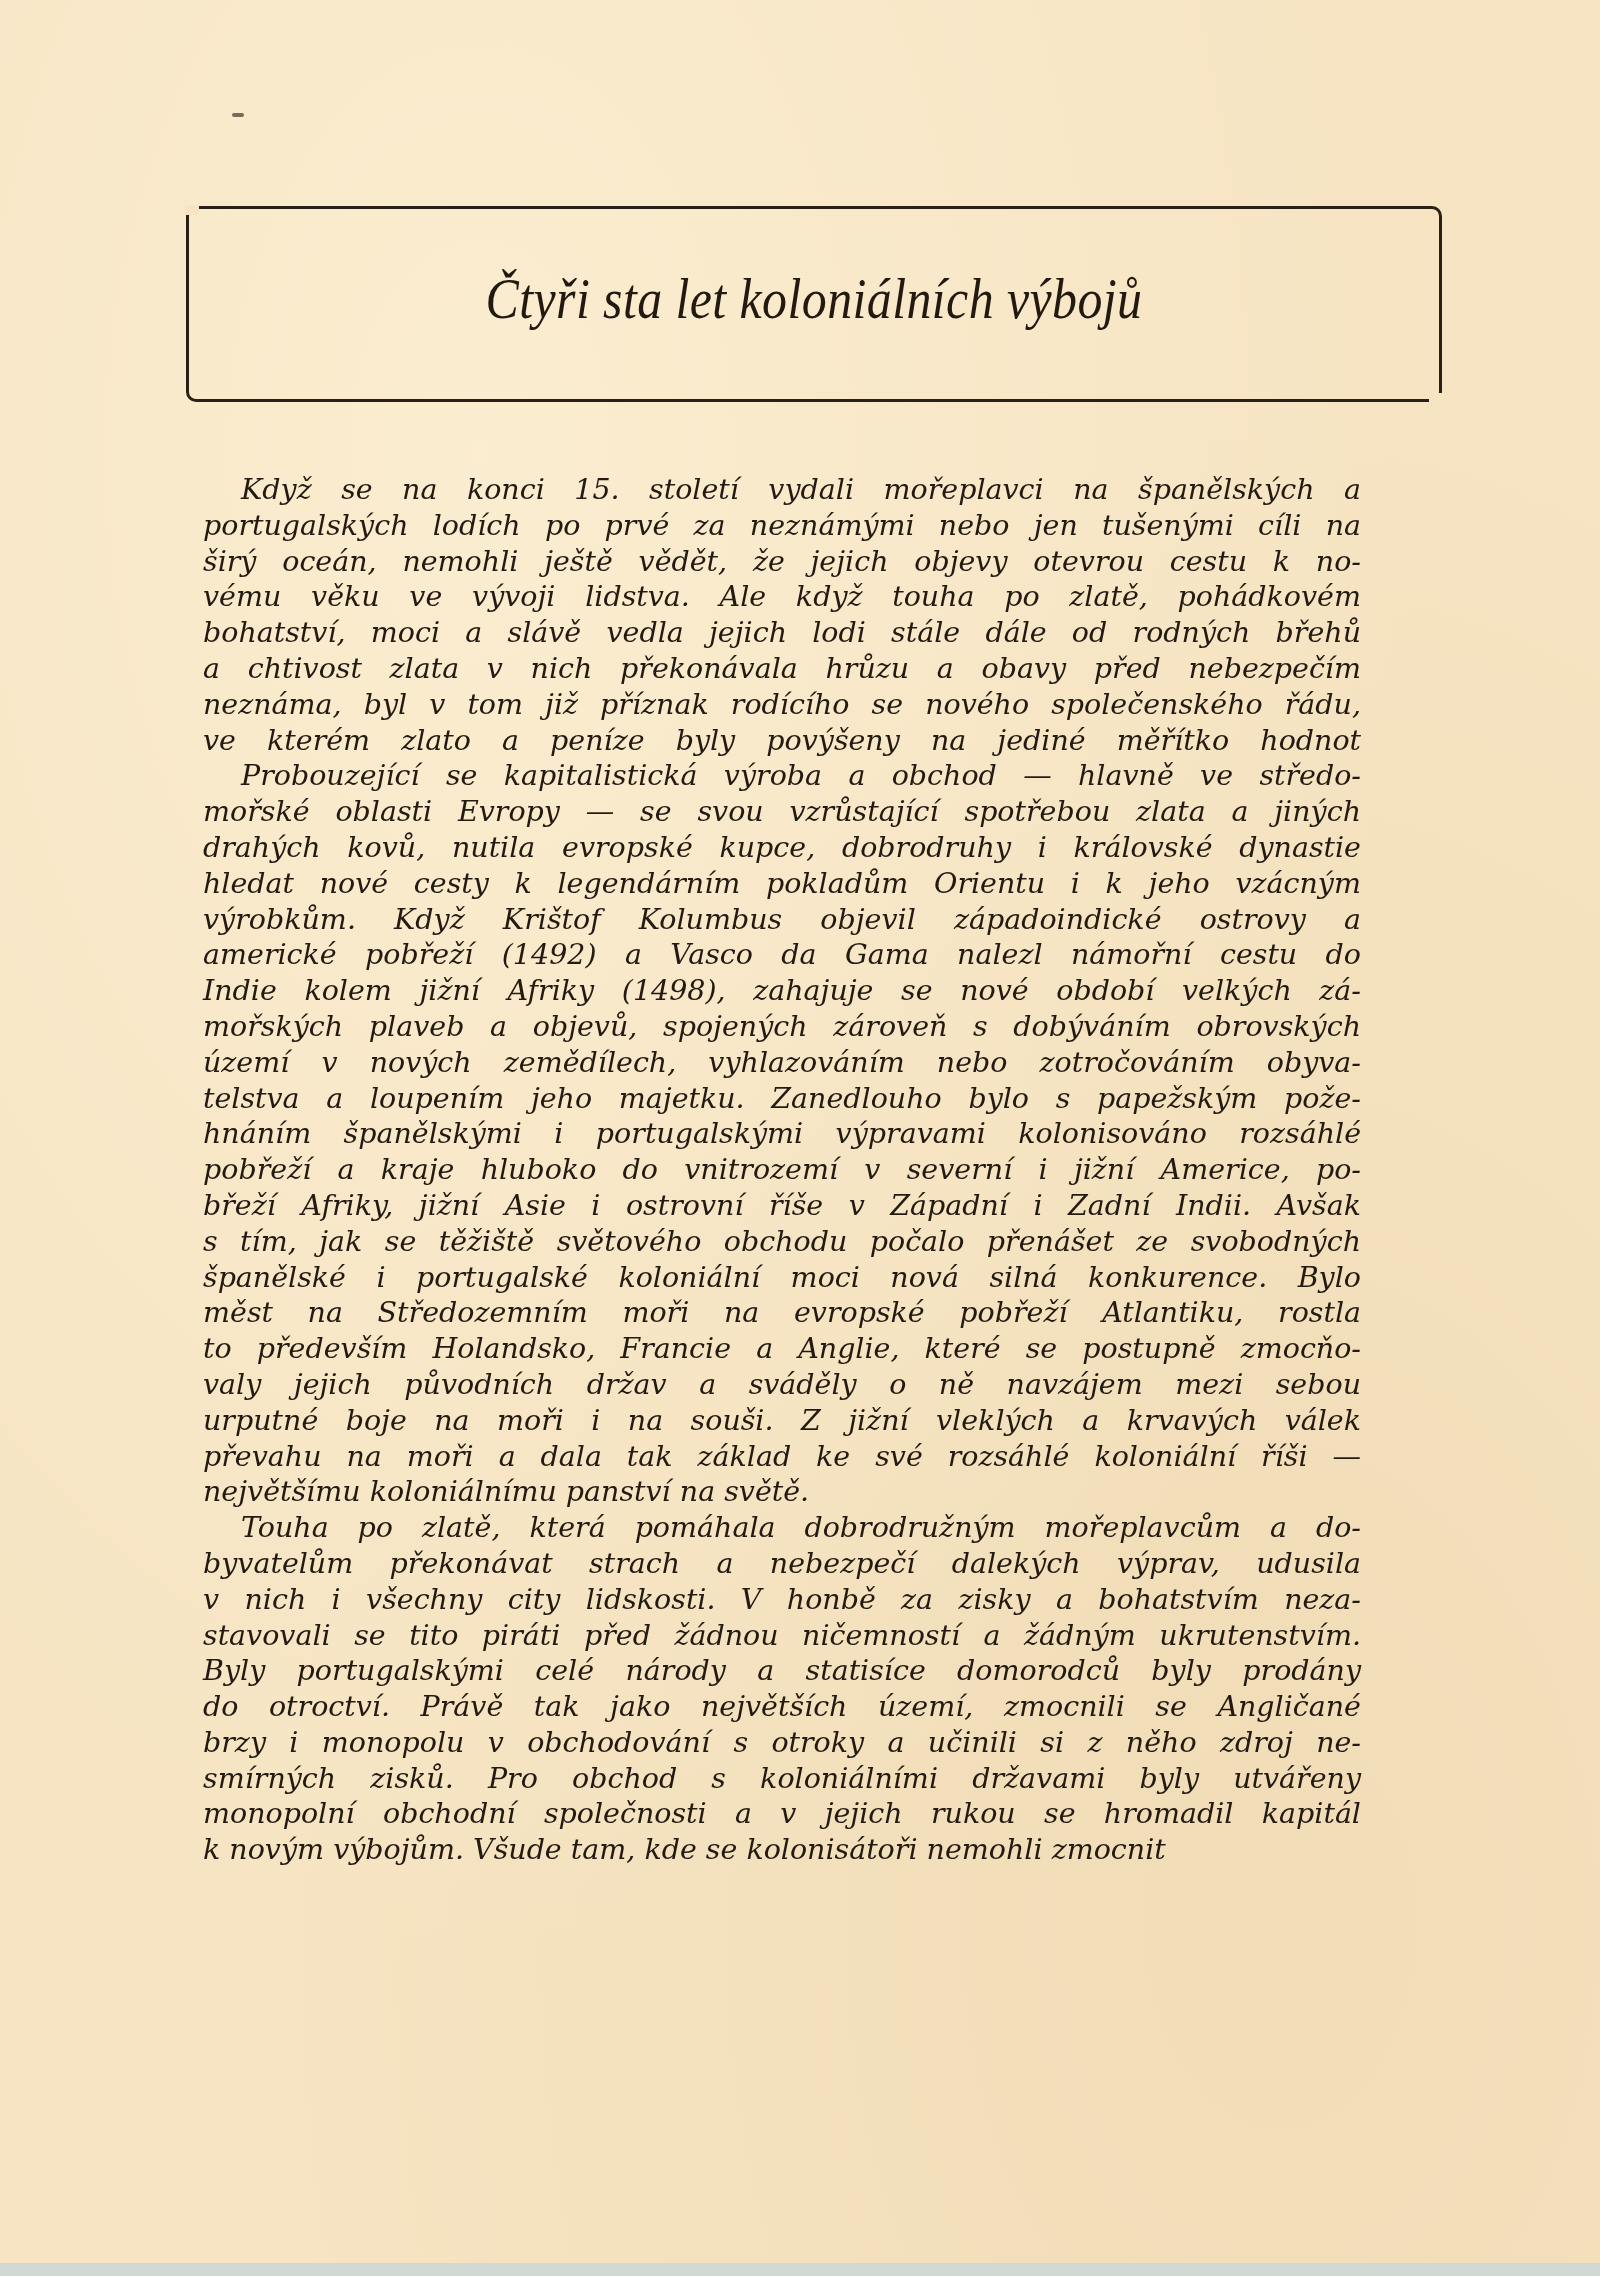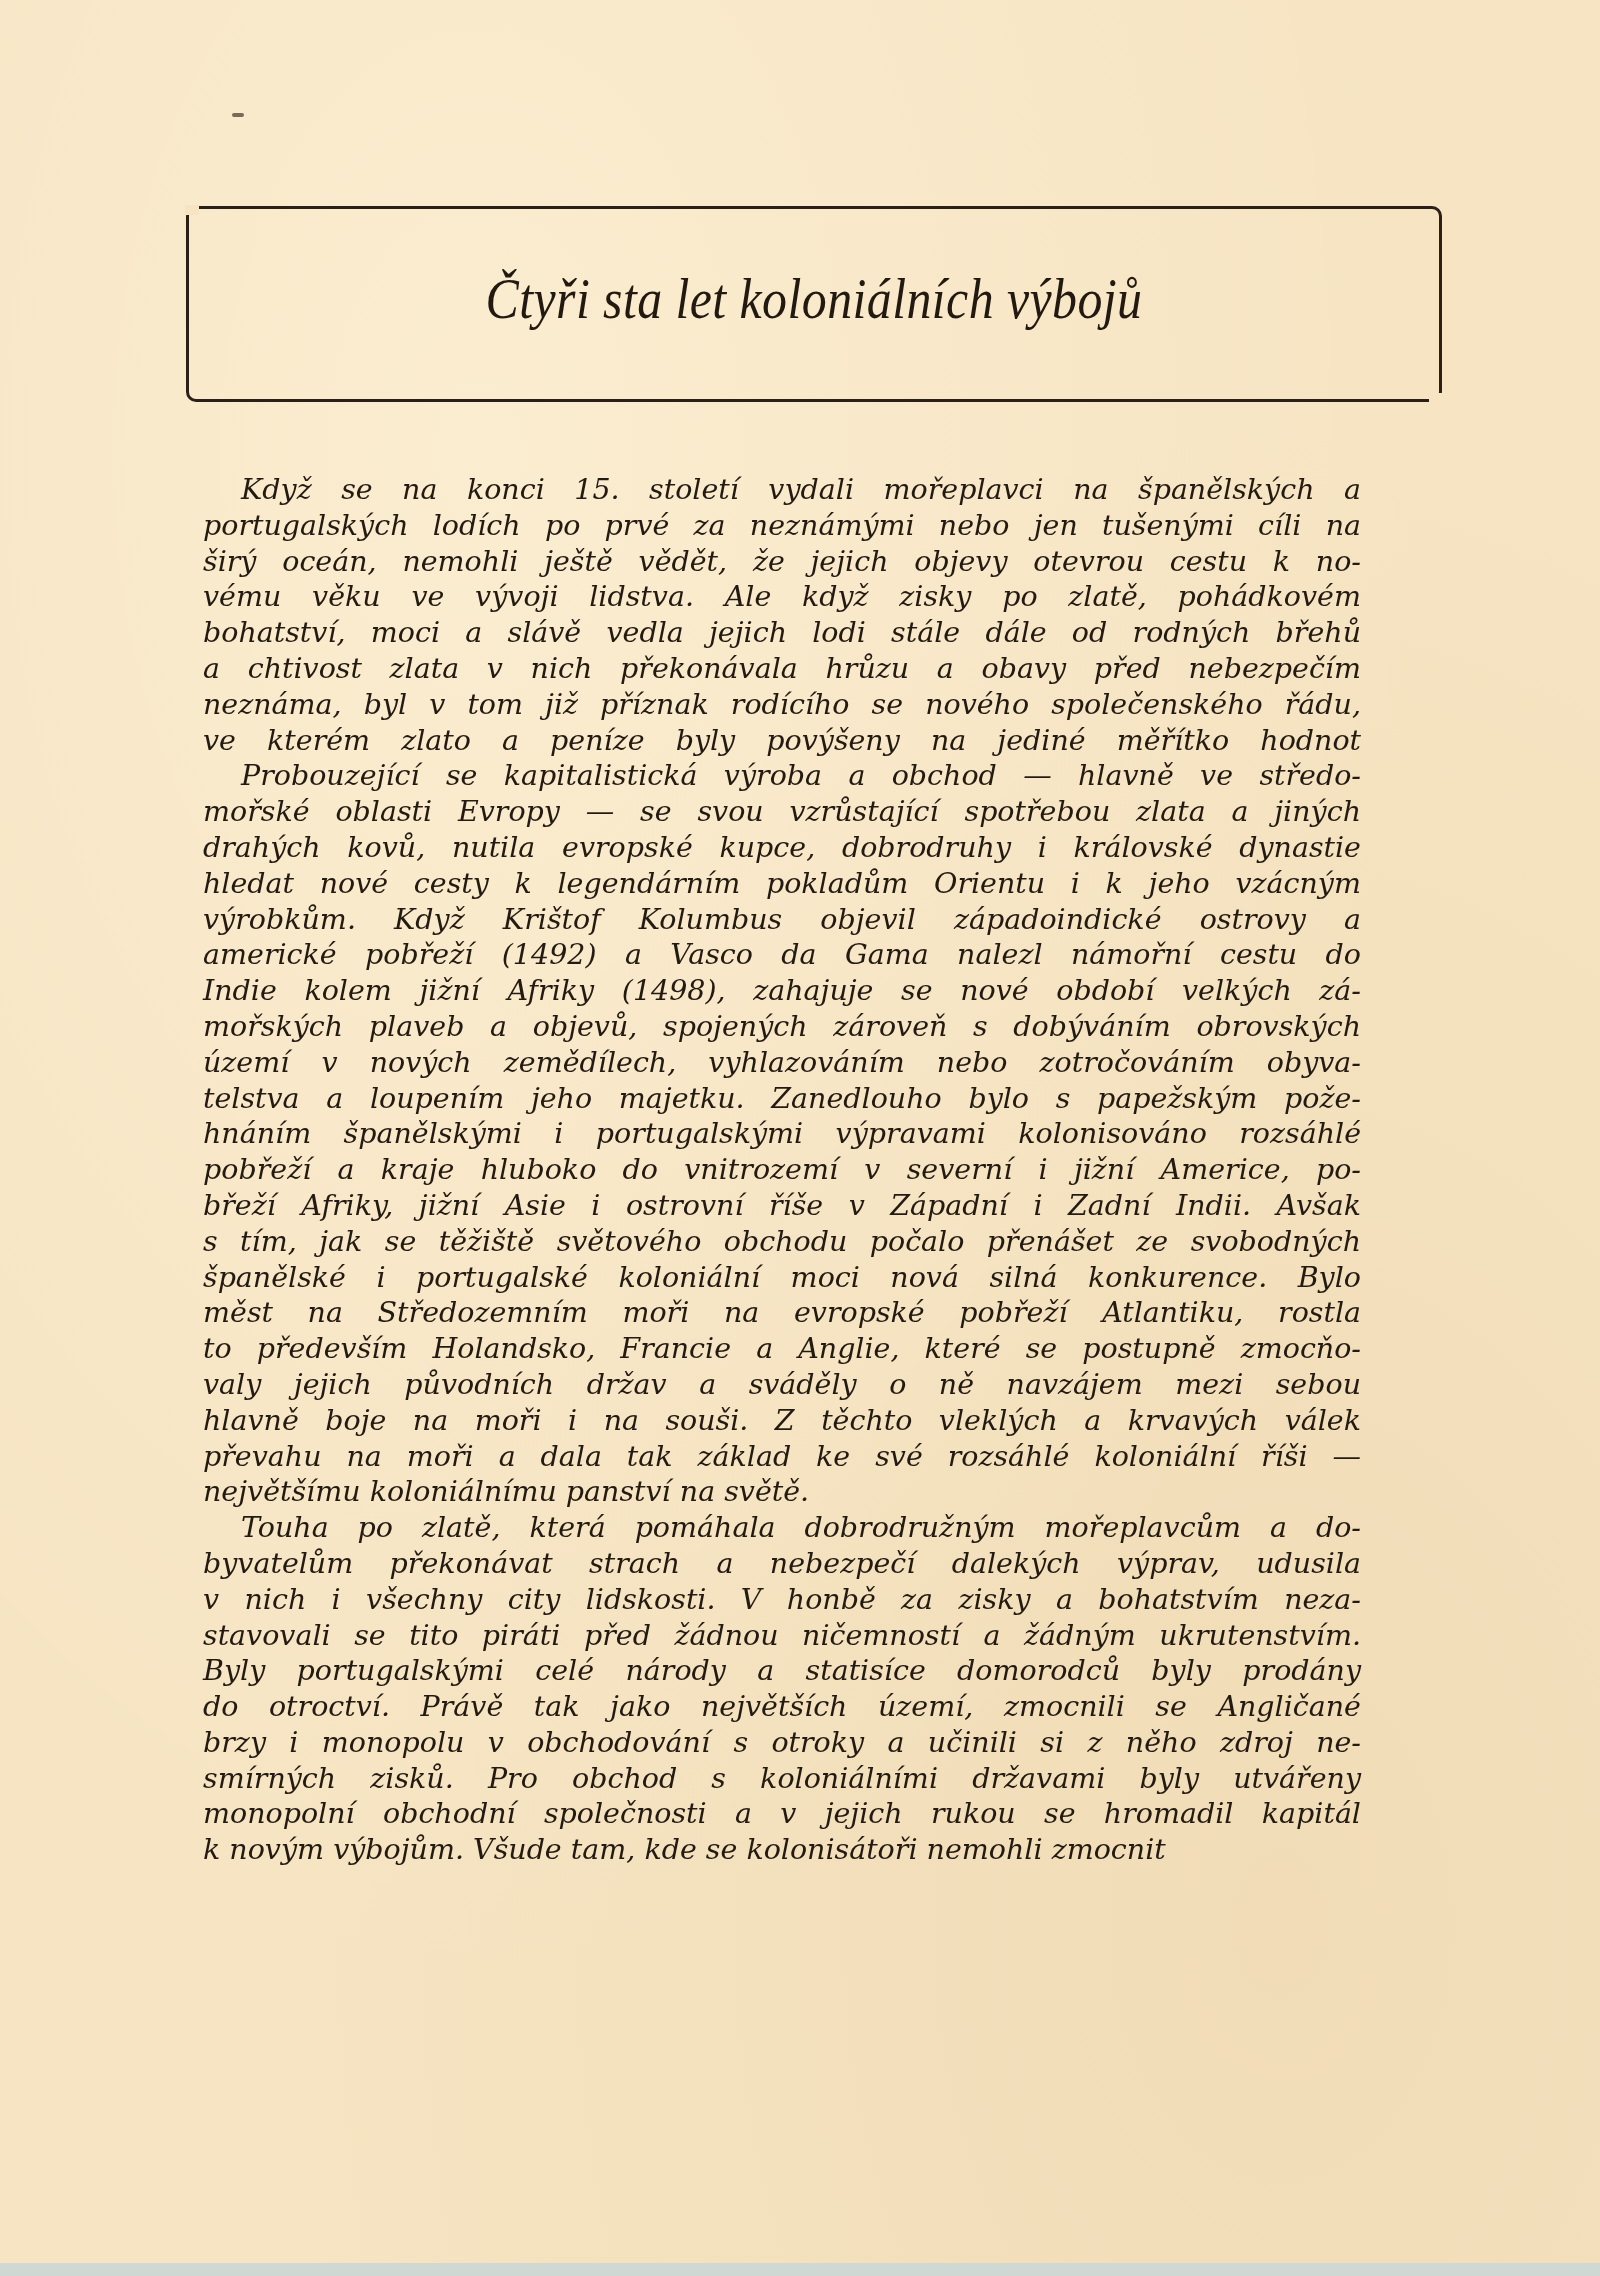--- a/index.html
+++ b/index.html
@@ -125,21 +125,21 @@
     <div class="gap-tl"></div>
     <div class="gap-br"></div>
     <h1 class="title">Čtyři sta let koloniálních výbojů</h1>
   </div>
 
   <div class="article" id="article">
       <div class="para">
         <span class="line indent"><span class="line-inner" style="white-space: normal; width: 100%;">Když se na konci 15. století vydali mořeplavci na španělských a</span></span>
         <span class="line"><span class="line-inner" style="white-space: normal; width: 100%;">portugalských lodích po prvé za neznámými nebo jen tušenými cíli na</span></span>
         <span class="line"><span class="line-inner" style="white-space: normal; width: 100%;">širý oceán, nemohli ještě vědět, že jejich objevy otevrou cestu k no-</span></span>
-        <span class="line"><span class="line-inner" style="white-space: normal; width: 100%;">vému věku ve vývoji lidstva. Ale když zisky po zlatě, pohádkovém</span></span>
+        <span class="line"><span class="line-inner" style="white-space: normal; width: 100%;">vému věku ve vývoji lidstva. Ale když touha po zlatě, pohádkovém</span></span>
         <span class="line"><span class="line-inner" style="white-space: normal; width: 100%;">bohatství, moci a slávě vedla jejich lodi stále dále od rodných břehů</span></span>
         <span class="line"><span class="line-inner" style="white-space: normal; width: 100%;">a chtivost zlata v nich překonávala hrůzu a obavy před nebezpečím</span></span>
         <span class="line"><span class="line-inner" style="white-space: normal; width: 100%;">neznáma, byl v tom již příznak rodícího se nového společenského řádu,</span></span>
         <span class="line"><span class="line-inner" style="white-space: normal; width: 100%;">ve kterém zlato a peníze byly povýšeny na jediné měřítko hodnot</span></span>
       </div>
       <div class="para">
         <span class="line indent"><span class="line-inner" style="white-space: normal; width: 100%;">Probouzející se kapitalistická výroba a obchod — hlavně ve středo-</span></span>
         <span class="line"><span class="line-inner" style="white-space: normal; width: 100%;">mořské oblasti Evropy — se svou vzrůstající spotřebou zlata a jiných</span></span>
         <span class="line"><span class="line-inner" style="white-space: normal; width: 100%;">drahých kovů, nutila evropské kupce, dobrodruhy i královské dynastie</span></span>
         <span class="line"><span class="line-inner" style="white-space: normal; width: 100%;">hledat nové cesty k legendárním pokladům Orientu i k jeho vzácným</span></span>
@@ -150,21 +150,21 @@
         <span class="line"><span class="line-inner" style="white-space: normal; width: 100%;">území v nových zemědílech, vyhlazováním nebo zotročováním obyva-</span></span>
         <span class="line"><span class="line-inner" style="white-space: normal; width: 100%;">telstva a loupením jeho majetku. Zanedlouho bylo s papežským pože-</span></span>
         <span class="line"><span class="line-inner" style="white-space: normal; width: 100%;">hnáním španělskými i portugalskými výpravami kolonisováno rozsáhlé</span></span>
         <span class="line"><span class="line-inner" style="white-space: normal; width: 100%;">pobřeží a kraje hluboko do vnitrozemí v severní i jižní Americe, po-</span></span>
         <span class="line"><span class="line-inner" style="white-space: normal; width: 100%;">břeží Afriky, jižní Asie i ostrovní říše v Západní i Zadní Indii. Avšak</span></span>
         <span class="line"><span class="line-inner" style="white-space: normal; width: 100%;">s tím, jak se těžiště světového obchodu počalo přenášet ze svobodných</span></span>
         <span class="line"><span class="line-inner" style="white-space: normal; width: 100%;">španělské i portugalské koloniální moci nová silná konkurence. Bylo</span></span>
         <span class="line"><span class="line-inner" style="white-space: normal; width: 100%;">měst na Středozemním moři na evropské pobřeží Atlantiku, rostla</span></span>
         <span class="line"><span class="line-inner" style="white-space: normal; width: 100%;">to především Holandsko, Francie a Anglie, které se postupně zmocňo-</span></span>
         <span class="line"><span class="line-inner" style="white-space: normal; width: 100%;">valy jejich původních držav a sváděly o ně navzájem mezi sebou</span></span>
-        <span class="line"><span class="line-inner" style="white-space: normal; width: 100%;">hlavně boje na moři i na souši. Z těchto vleklých a krvavých válek</span></span>
+        <span class="line"><span class="line-inner" style="white-space: normal; width: 100%;">urputné boje na moři i na souši. Z jižní vleklých a krvavých válek</span></span>
         <span class="line"><span class="line-inner" style="white-space: normal; width: 100%;">převahu na moři a dala tak základ ke své rozsáhlé koloniální říši —</span></span>
         <span class="line end"><span class="line-inner" style="white-space: nowrap; width: auto;">největšímu koloniálnímu panství na světě.</span></span>
       </div>
       <div class="para">
         <span class="line indent"><span class="line-inner" style="white-space: normal; width: 100%;">Touha po zlatě, která pomáhala dobrodružným mořeplavcům a do-</span></span>
         <span class="line"><span class="line-inner" style="white-space: normal; width: 100%;">byvatelům překonávat strach a nebezpečí dalekých výprav, udusila</span></span>
         <span class="line"><span class="line-inner" style="white-space: normal; width: 100%;">v nich i všechny city lidskosti. V honbě za zisky a bohatstvím neza-</span></span>
         <span class="line"><span class="line-inner" style="white-space: normal; width: 100%;">stavovali se tito piráti před žádnou ničemností a žádným ukrutenstvím.</span></span>
         <span class="line"><span class="line-inner" style="white-space: normal; width: 100%;">Byly portugalskými celé národy a statisíce domorodců byly prodány</span></span>
         <span class="line"><span class="line-inner" style="white-space: normal; width: 100%;">do otroctví. Právě tak jako největších území, zmocnili se Angličané</span></span>

